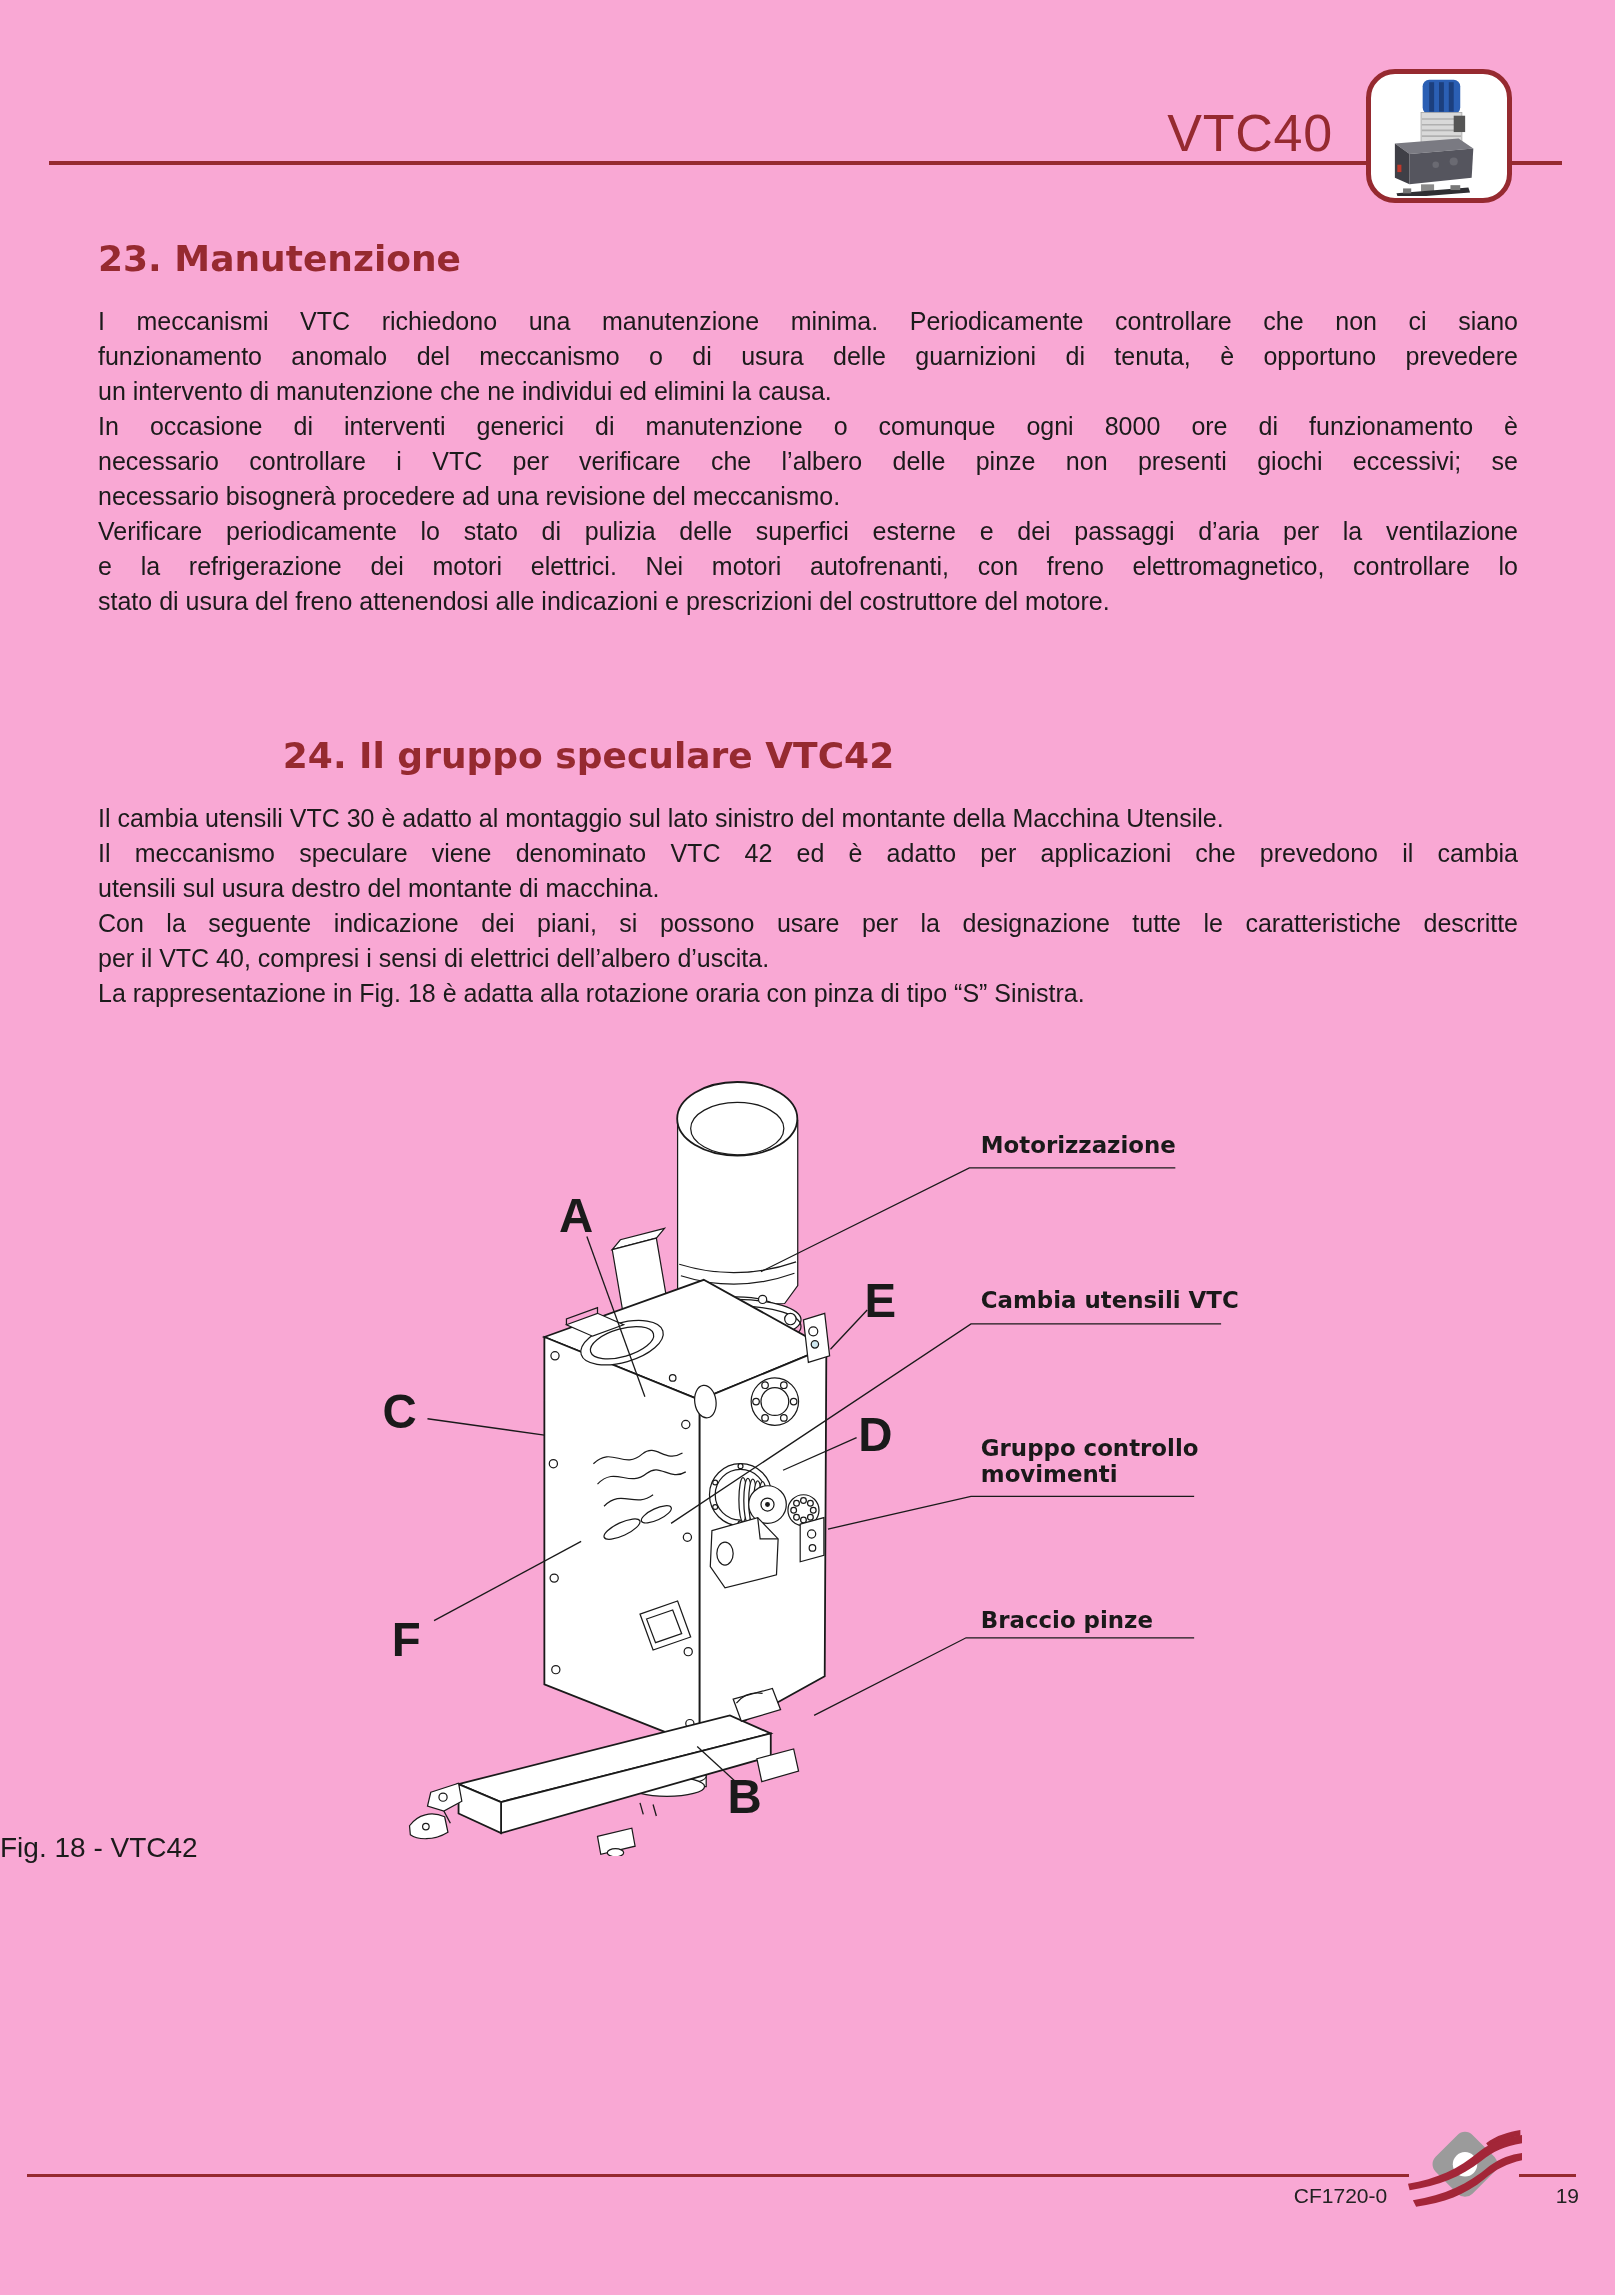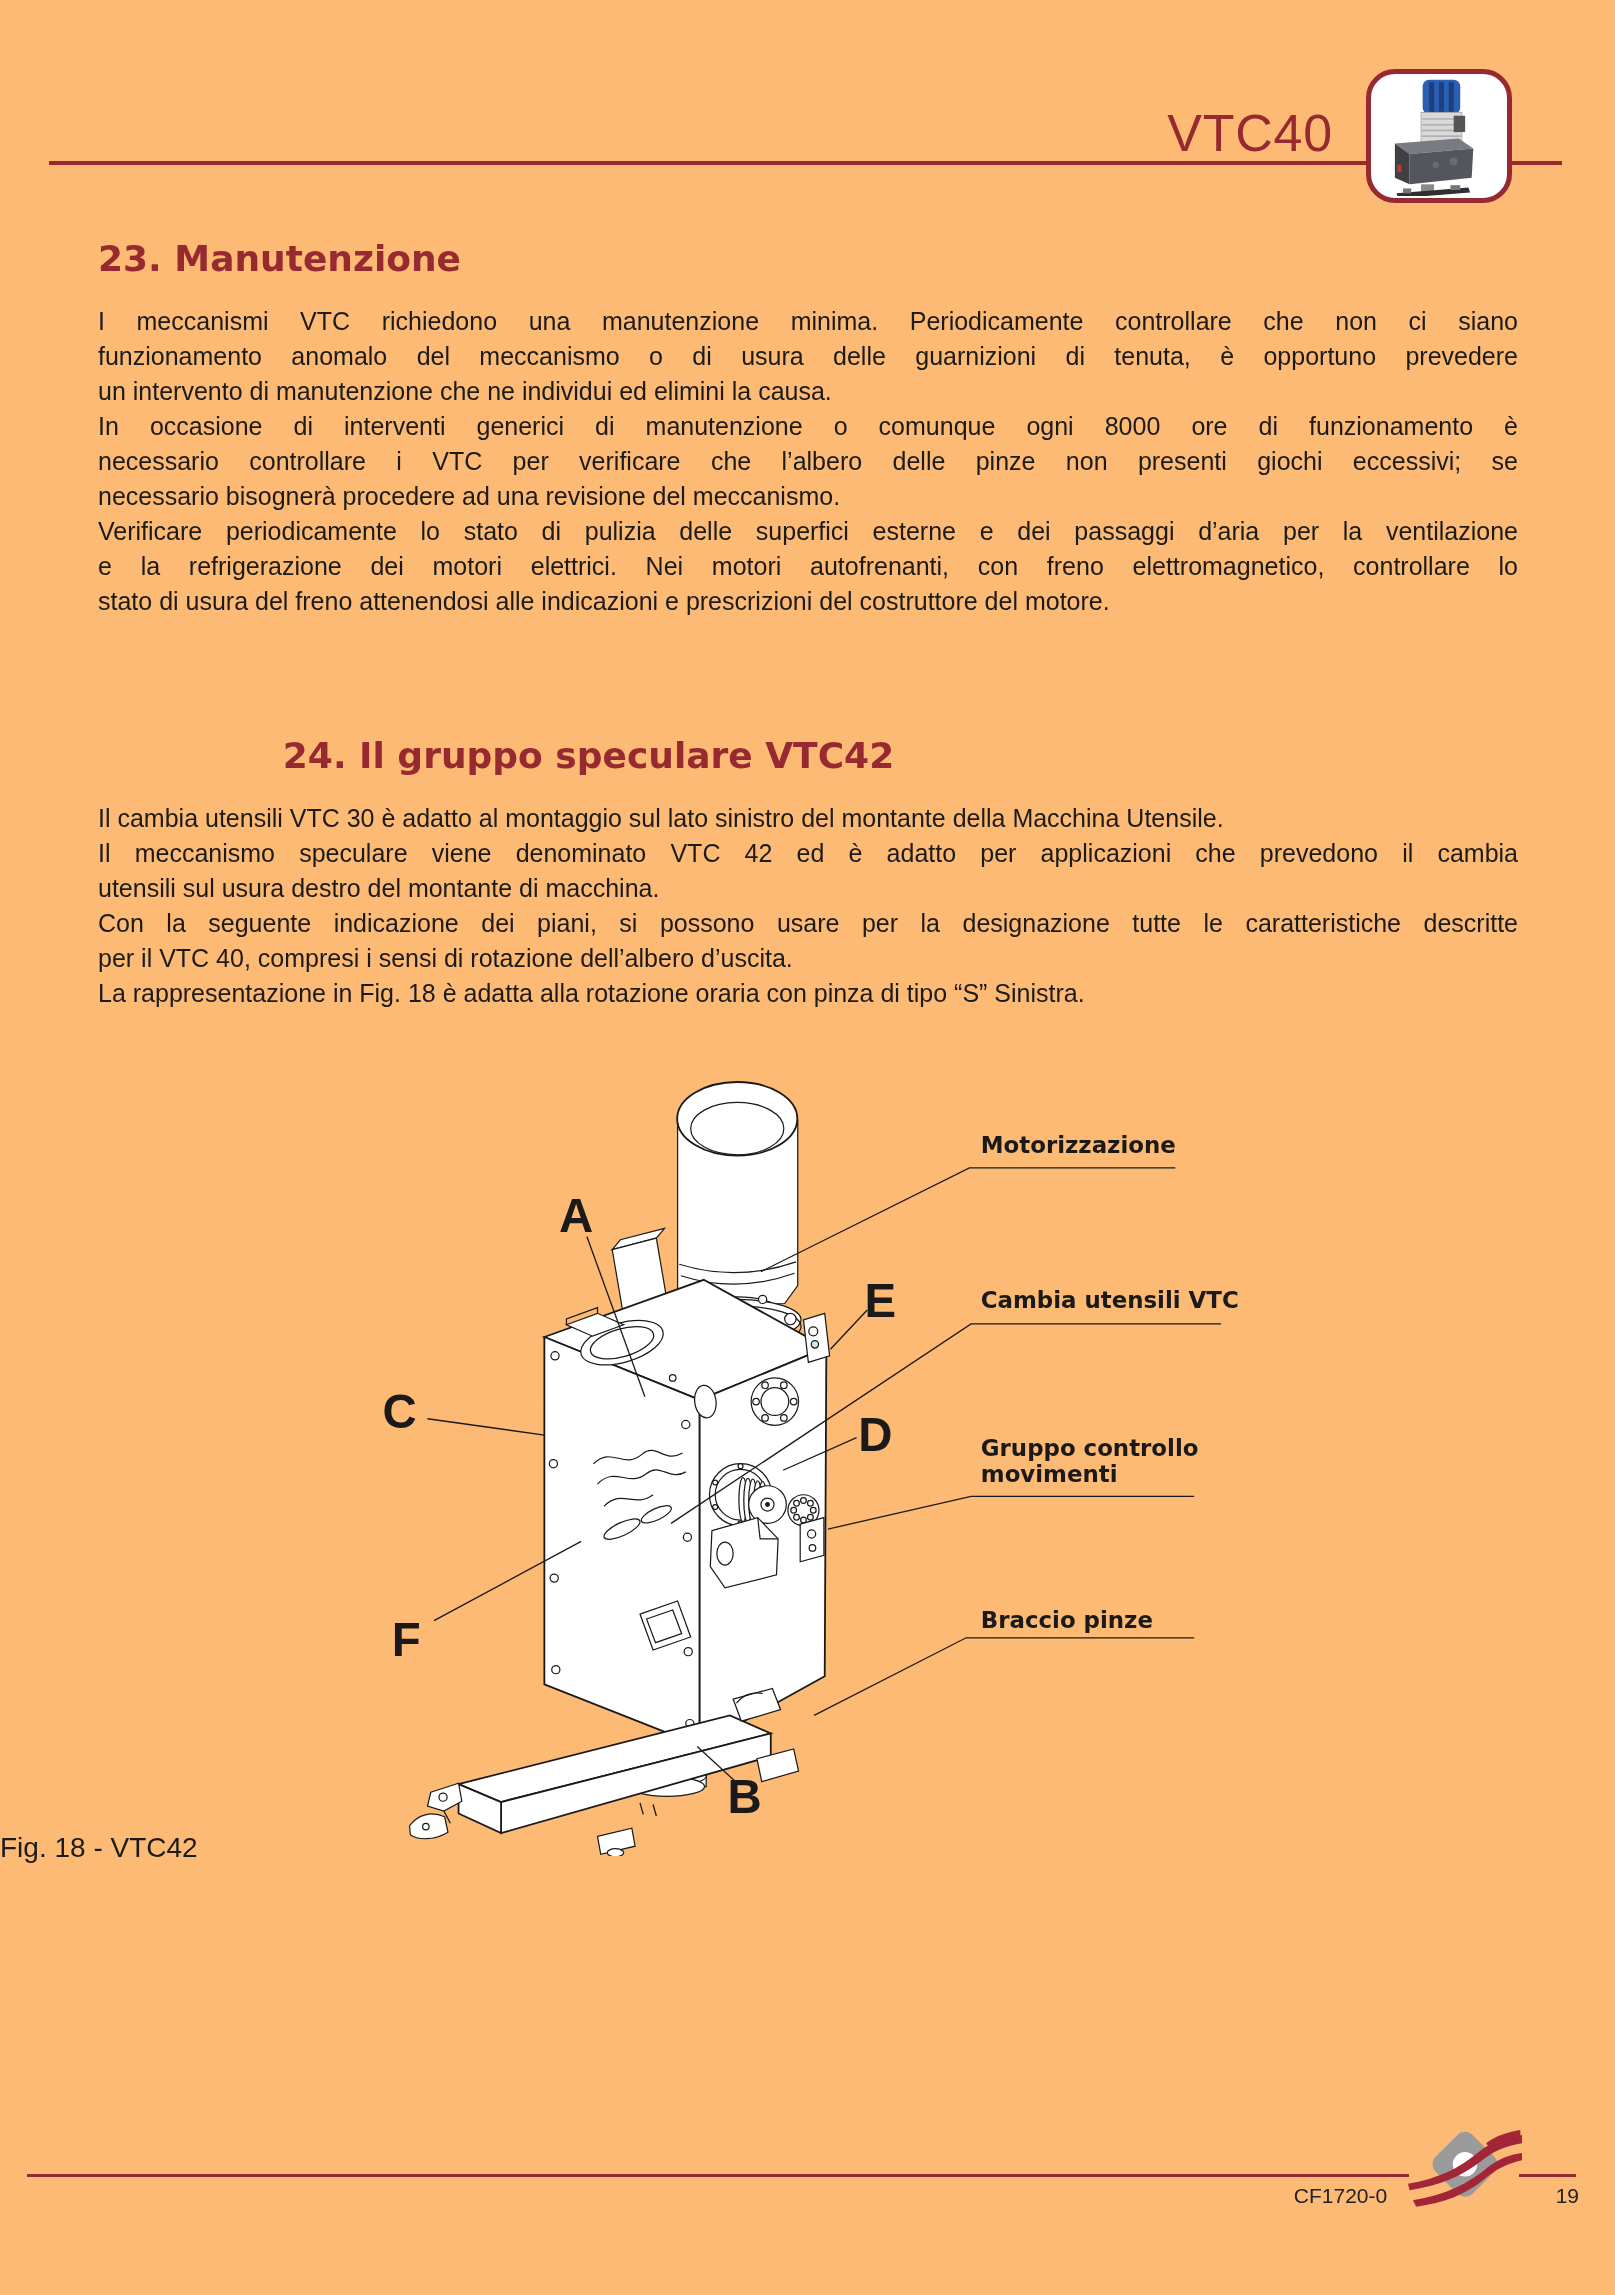--- a/index.html
+++ b/index.html
@@ -1,16 +1,16 @@
 <!DOCTYPE html>
 <html style="font-size:13px"><head>
 <meta charset="utf-8">
 <style>
   html,body{margin:0;padding:0;background:#e8e8e8;}
-  #page{position:relative;width:1616px;height:2295px;background:#fdba74;overflow:hidden;
+  #page{position:relative;width:1616px;height:2295px;background:#f9a8d4;overflow:hidden;
         font-family:"Liberation Sans",sans-serif;color:#1b1b1b;}
   .abs{position:absolute;}
   
   #hdr-rule{left:49px;top:161px;width:1513px;height:4.1px;background:#962a30;}
   #hdr-title{left:1006px;top:106px;width:327px;text-align:right;font-size:52px;line-height:54px;
              color:#962a30;letter-spacing:0.8px;}
   #hdr-box{left:1366px;top:69px;width:146px;height:134px;box-sizing:border-box;
            border:5.7px solid #962a30;border-radius:29px;background:#ffffff;z-index:5;
            display:flex;align-items:center;justify-content:center;}
   
@@ -83,21 +83,21 @@
     <div class="bline just">e la refrigerazione dei motori elettrici. Nei motori autofrenanti, con freno elettromagnetico, controllare lo</div>
     <div class="bline">stato di usura del freno attenendosi alle indicazioni e prescrizioni del costruttore del motore.</div>
   </div>
 
   <div class="abs h-red" style="top:736px;text-align:center;">24. Il gruppo speculare VTC42</div>
   <div class="abs para" style="top:801px;">
     <div class="bline">Il cambia utensili VTC 30 è adatto al montaggio sul lato sinistro del montante della Macchina Utensile.</div>
     <div class="bline just">Il meccanismo speculare viene denominato VTC 42 ed è adatto per applicazioni che prevedono il cambia</div>
     <div class="bline">utensili sul usura destro del montante di macchina.</div>
     <div class="bline just">Con la seguente indicazione dei piani, si possono usare per la designazione tutte le caratteristiche descritte</div>
-    <div class="bline">per il VTC 40, compresi i sensi di rotazione dell’albero d’uscita.</div>
+    <div class="bline">per il VTC 40, compresi i sensi di elettrici dell’albero d’uscita.</div>
     <div class="bline">La rappresentazione in Fig. 18  è adatta alla rotazione oraria con pinza di tipo “S” Sinistra.</div>
   </div>
 
   <div class="abs" id="fig">
     <svg width="916" height="850" viewBox="0 0 1120 1040">
 
       <g>
         <path class="s1" d="M398,140 L398,345 L414,367 L529,364 L545,342 L545,140 Z"></path>
         <ellipse class="s2" cx="471" cy="138" rx="73.5" ry="45"></ellipse>
         <ellipse class="sn" cx="471" cy="150" rx="57" ry="32"></ellipse>

